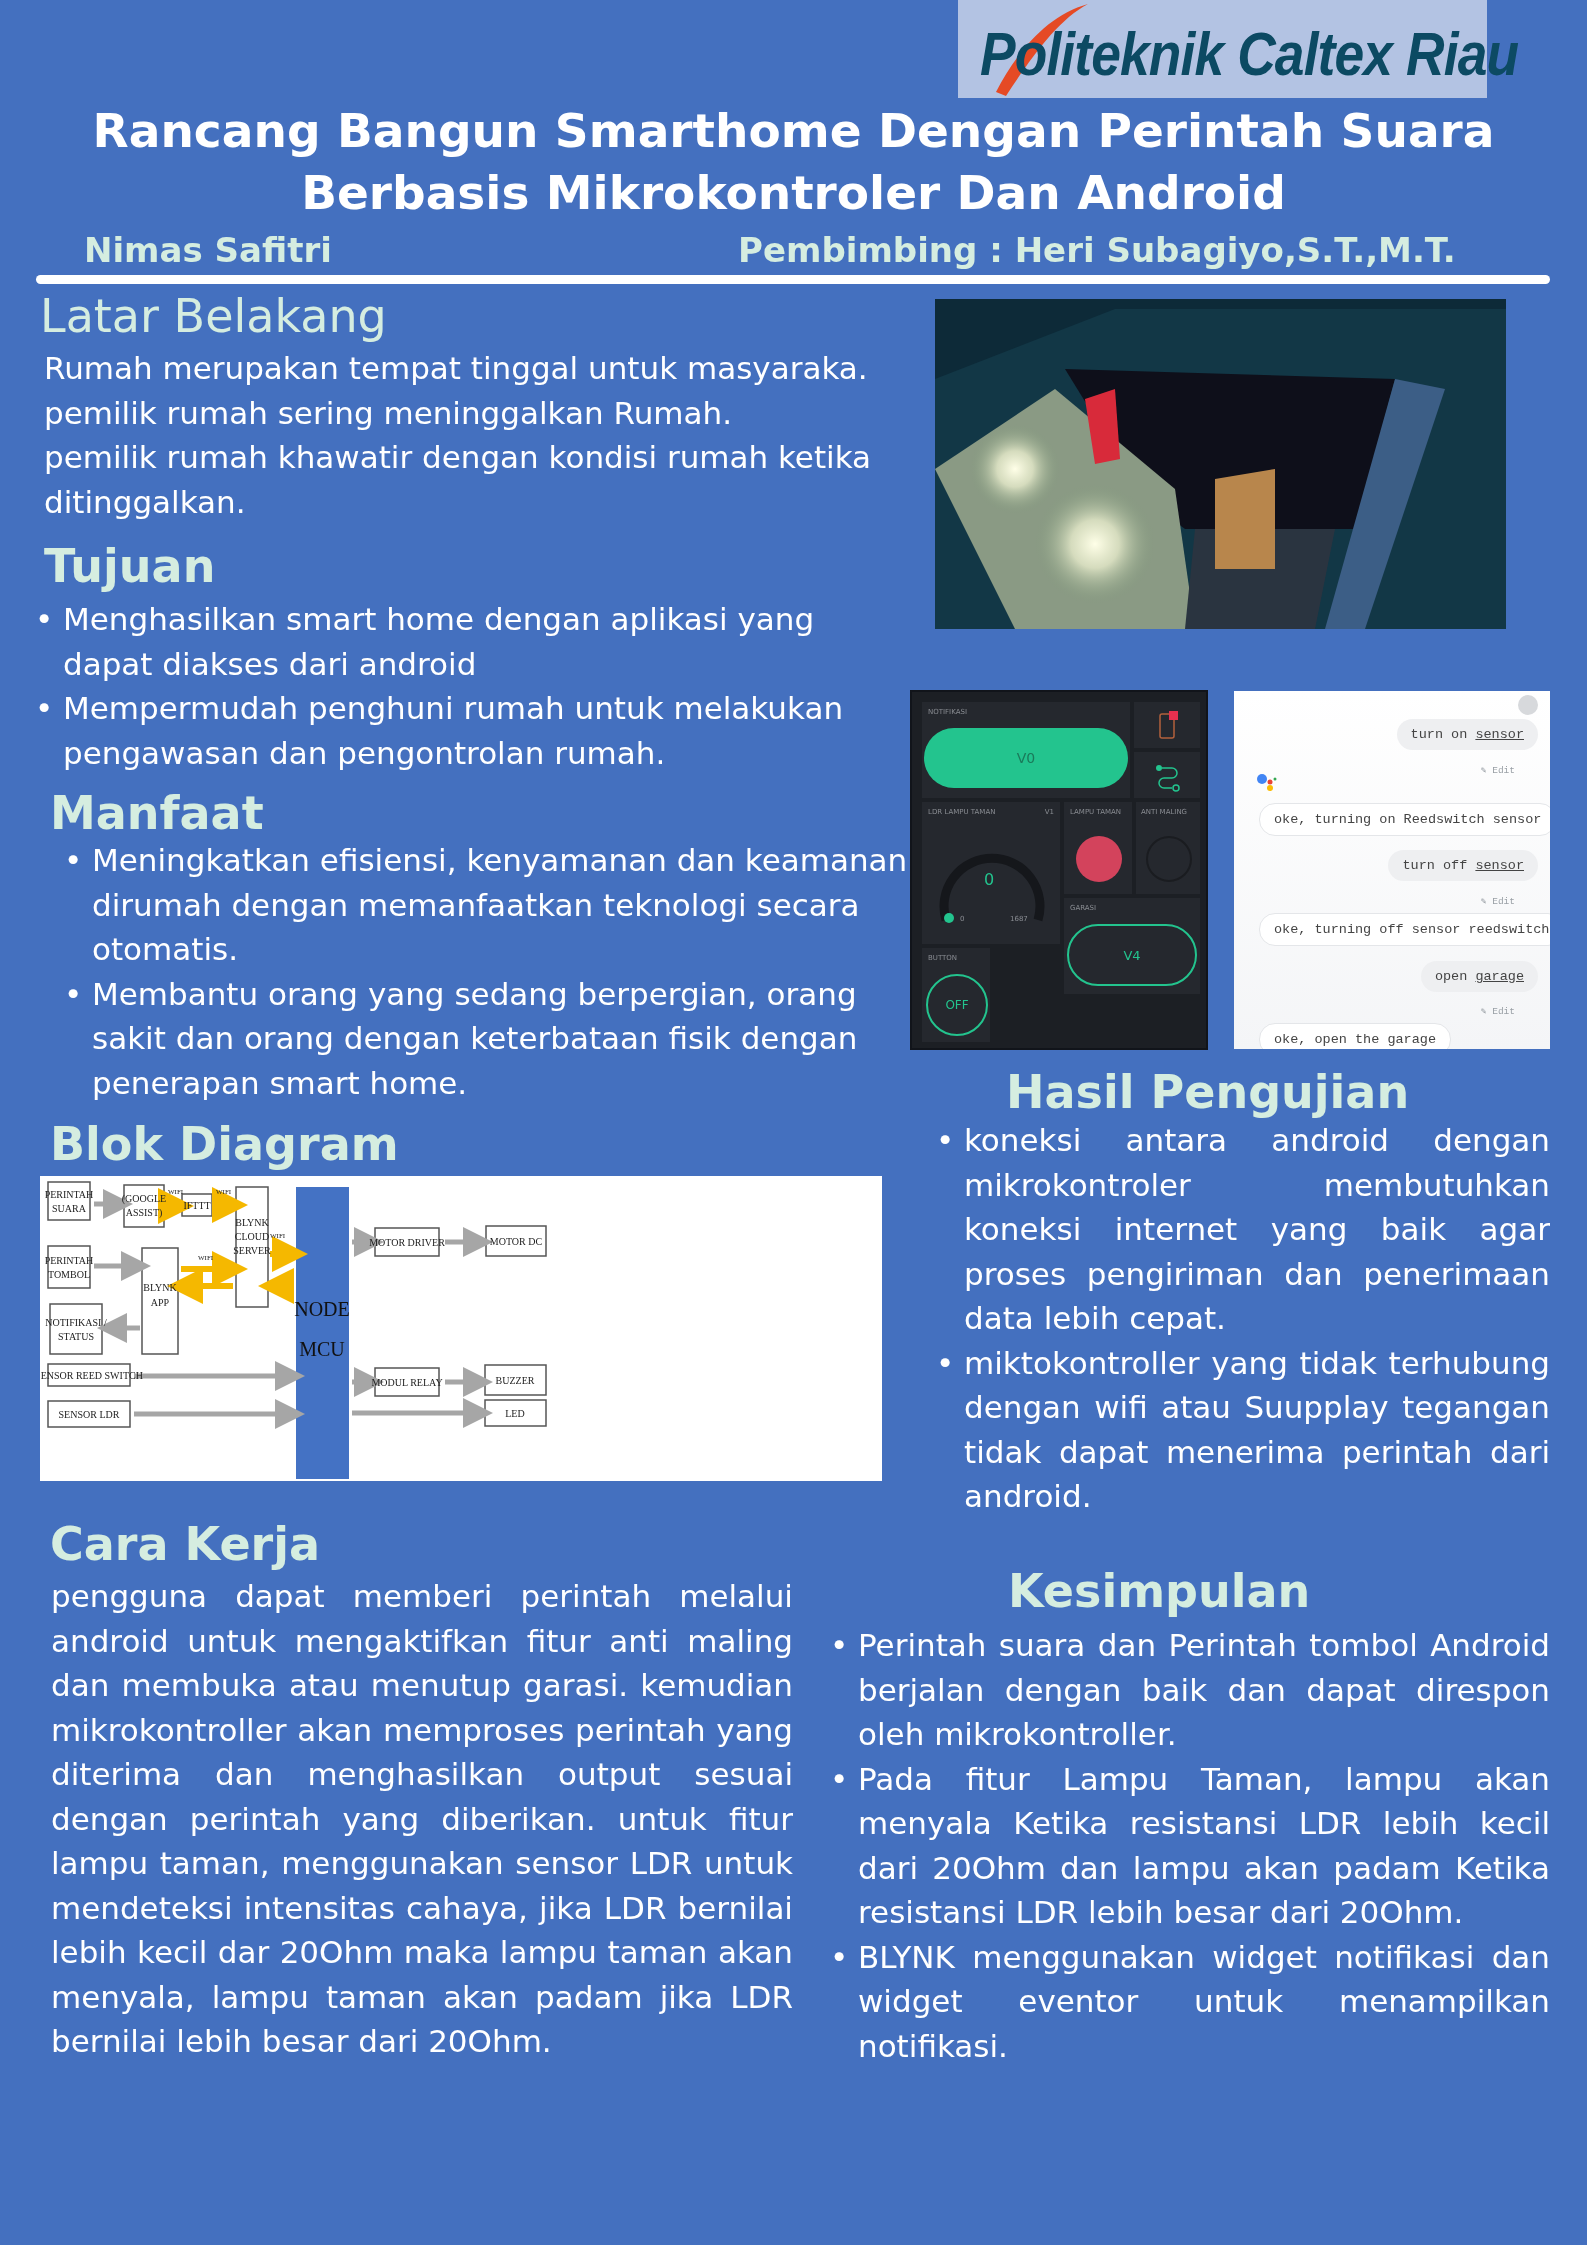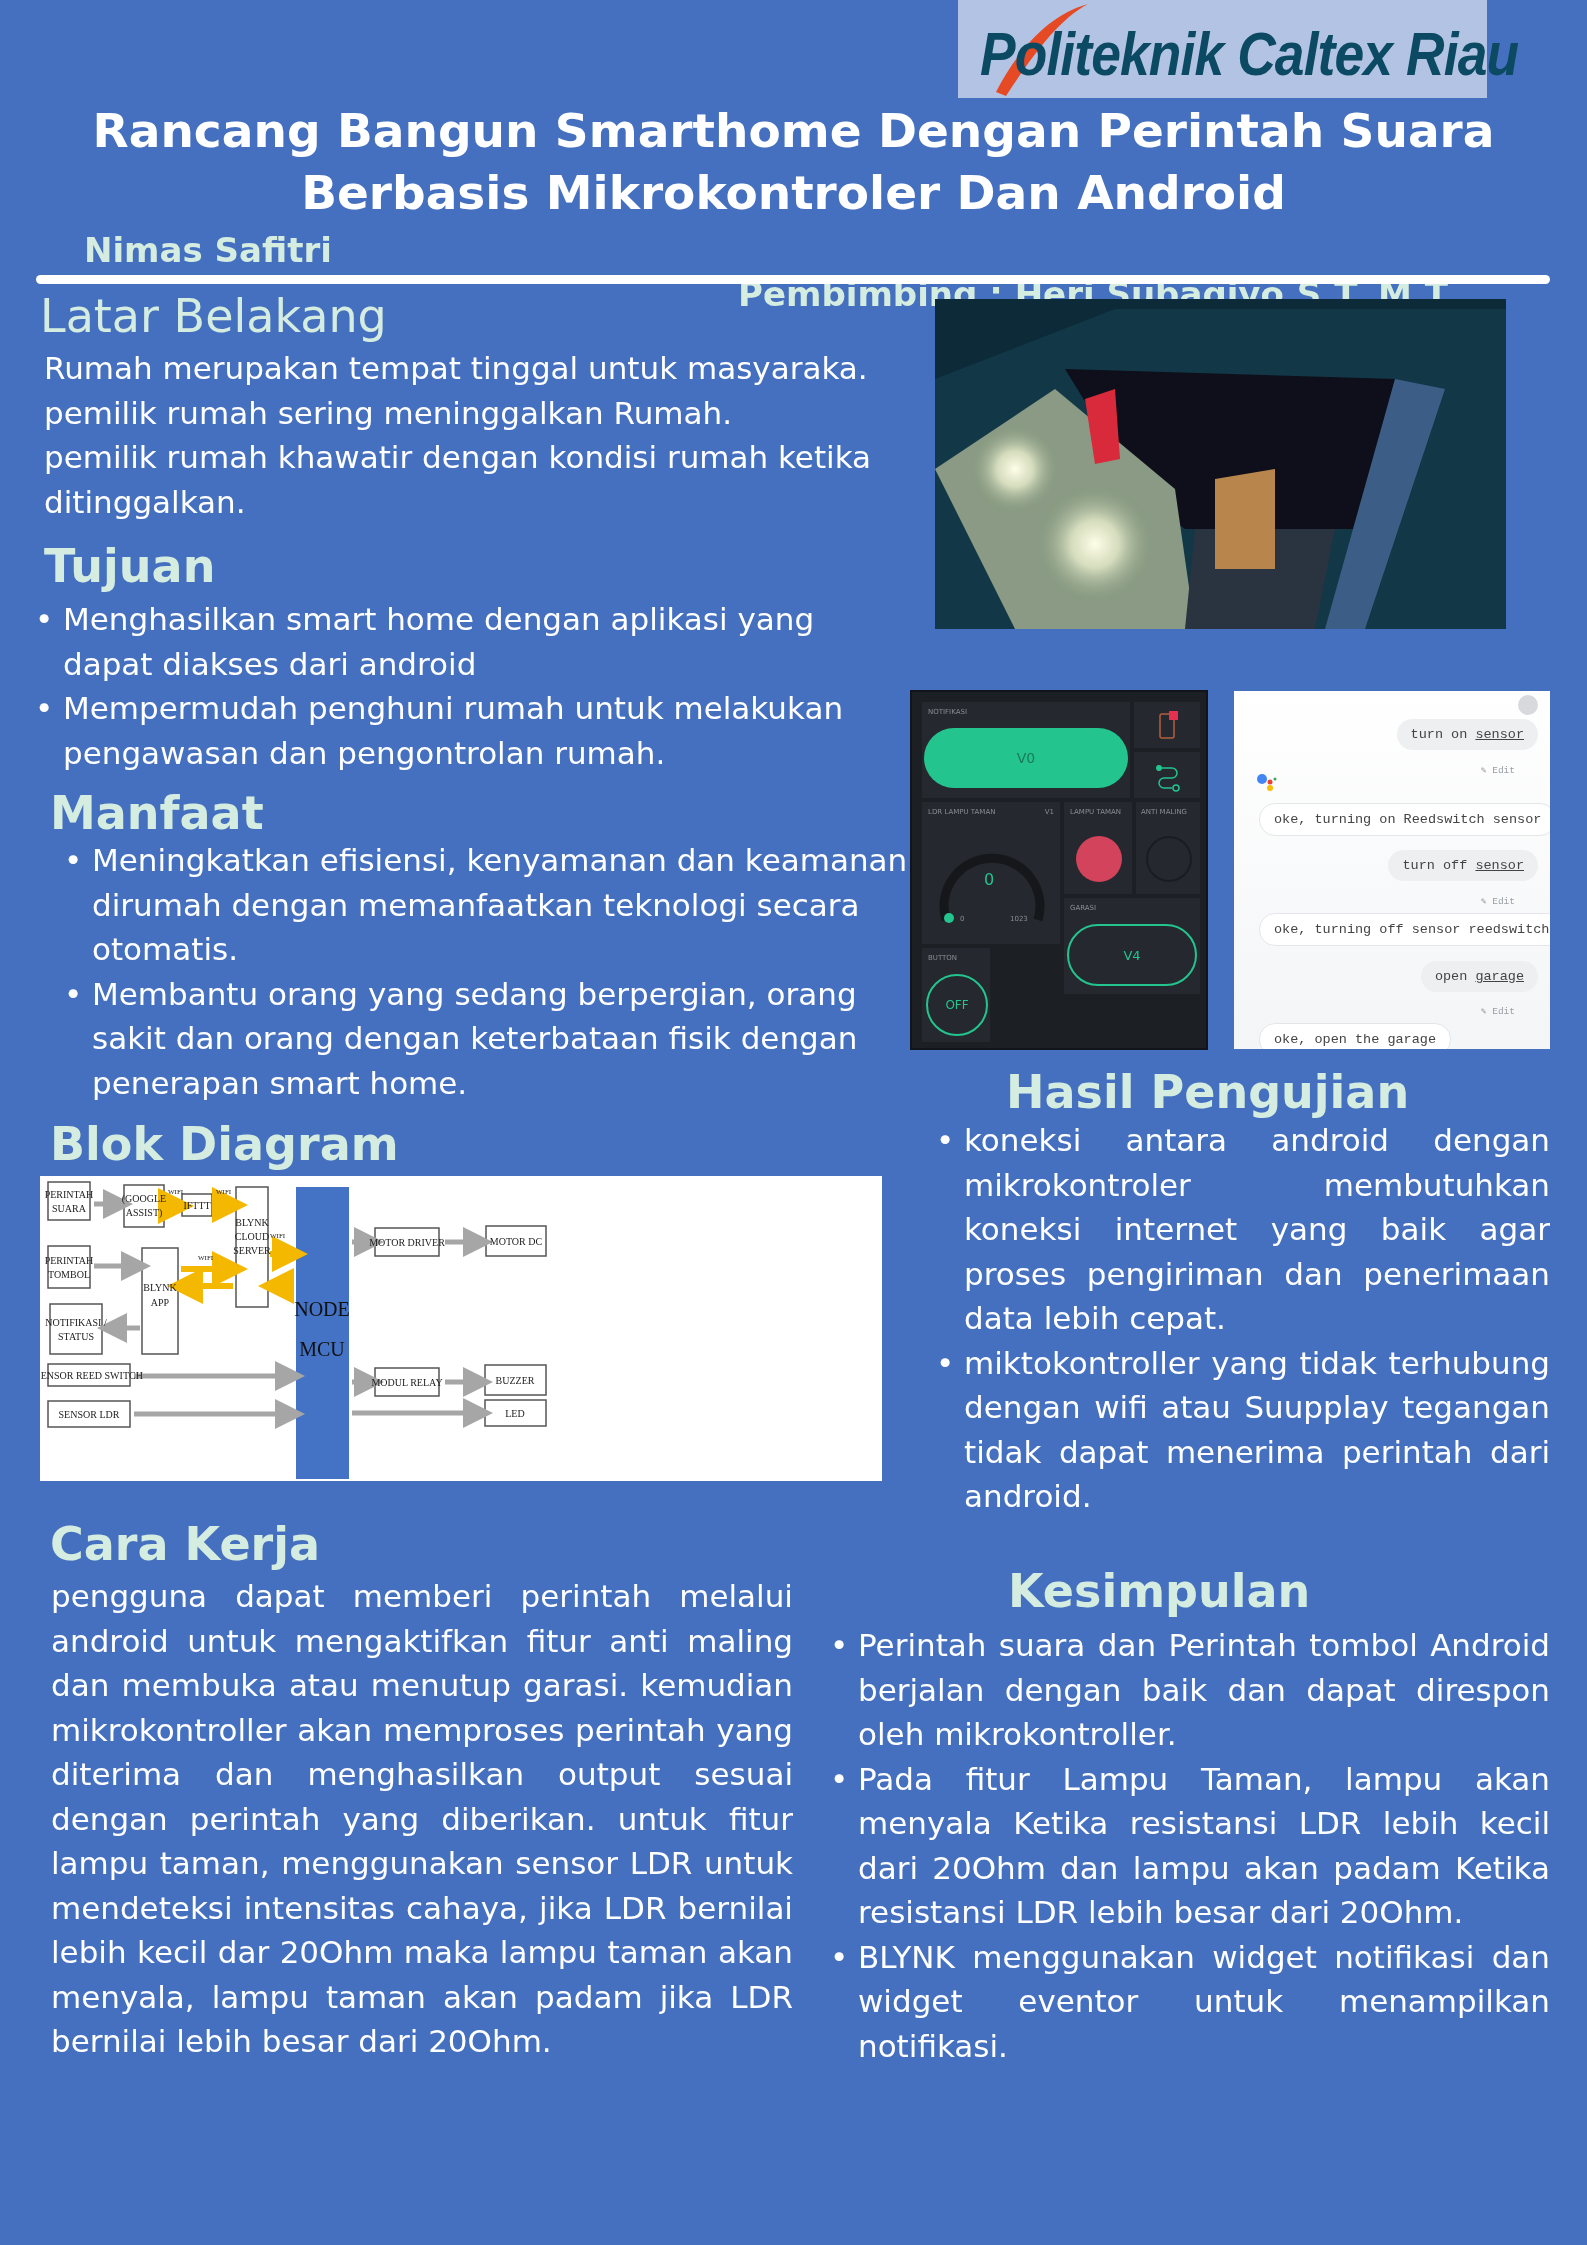--- a/index.html
+++ b/index.html
@@ -35,21 +35,21 @@
     text-align: center;
     font-weight: bold; font-size: 47px; line-height: 62px;
     color: #ffffff;
   }
   .author {
     left: 84px; top: 230px;
     font-weight: bold; font-size: 34px; color: #d5ede0;
   }
   .advisor {
     left: 738px; top: 230px;
-    font-weight: bold; font-size: 34px; color: #d5ede0; margin-top: 44px;
+    font-weight: bold; font-size: 34px; color: #d5ede0;
   }
   .divider {
     left: 36px; top: 275px; width: 1514px; height: 9px;
     background: #ffffff; border-radius: 5px;
   }
 
   h2.section {
     position: absolute;
     color: #d5ede0; font-weight: bold;
     font-size: 46px; line-height: 56px;
@@ -272,21 +272,21 @@
   </div>
   <div class="tile" style="left:10px; top:110px; width:138px; height:142px;">
     <span class="lbl" style="left:6px; top:6px;">LDR LAMPU TAMAN</span>
     <span class="lbl" style="right:6px; top:6px;">V1</span>
     <svg width="138" height="142" style="position:absolute; left:0; top:0;">
       <path d="M24 118 A 48 48 0 1 1 116 118" fill="none" stroke="#15171b" stroke-width="9"></path>
       <circle cx="27" cy="116" r="5" fill="#23c48e"></circle>
     </svg>
     <span style="position:absolute; left:62px; top:68px; font-size:16px; color:#23c48e;">0</span>
     <span class="lbl" style="left:38px; top:113px;">0</span>
-    <span class="lbl" style="left:88px; top:113px;">1023</span>
+    <span class="lbl" style="left:88px; top:113px;">1687</span>
   </div>
   <div class="tile" style="left:152px; top:110px; width:68px; height:92px;">
     <span class="lbl" style="left:6px; top:6px;">LAMPU TAMAN</span>
     <div style="position:absolute; left:12px; top:34px; width:46px; height:46px; border-radius:50%; background:#d3435c;"></div>
   </div>
   <div class="tile" style="left:224px; top:110px; width:64px; height:92px;">
     <span class="lbl" style="left:5px; top:6px;">ANTI MALING</span>
     <div style="position:absolute; left:10px; top:34px; width:46px; height:46px; border-radius:50%; border:2px solid #1a1c20;"></div>
   </div>
   <div class="tile" style="left:152px; top:206px; width:136px; height:96px;">

